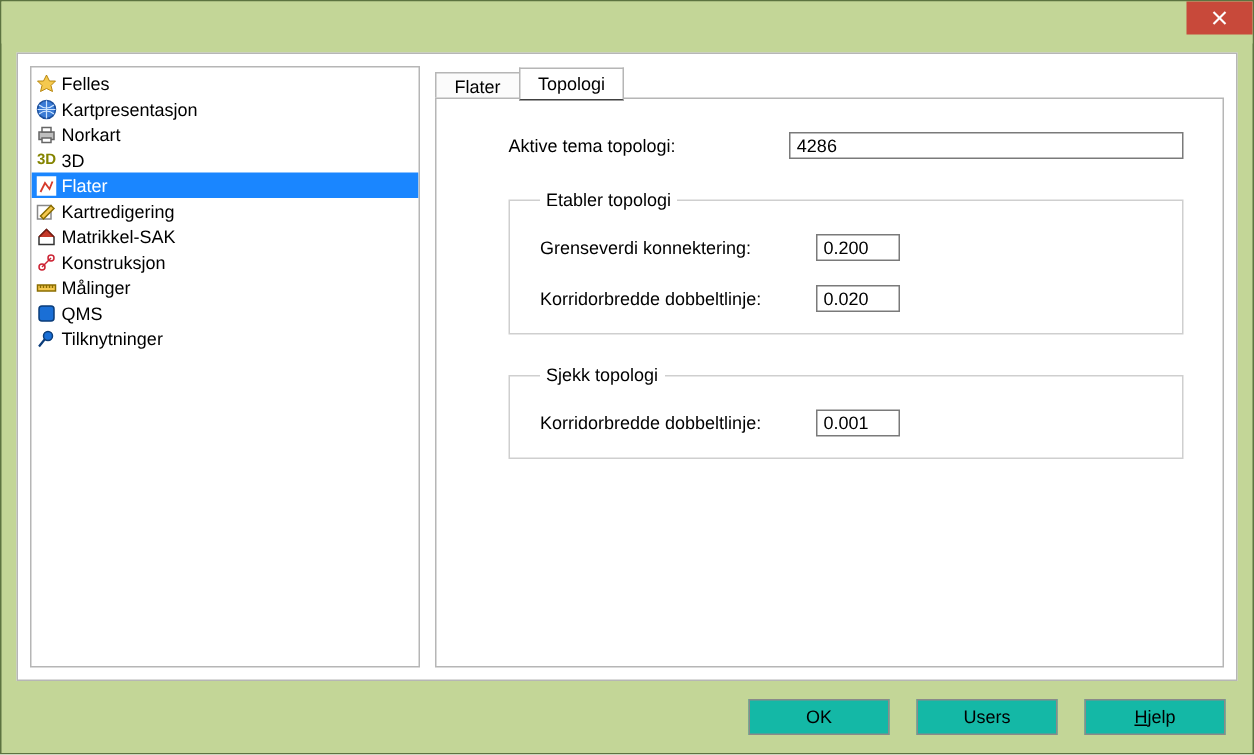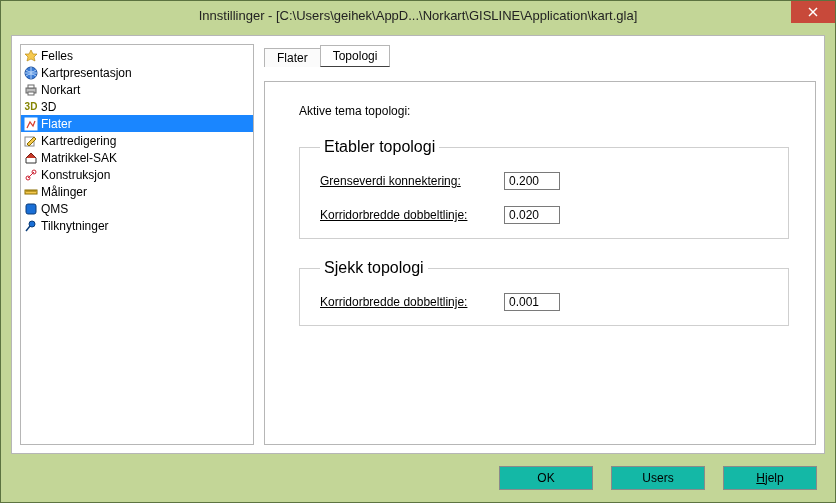--- a/index.html
+++ b/index.html
@@ -55,21 +55,21 @@
     right: 10px;
     top: 34px;
     bottom: 48px;
     background: #fff;
     border: 1px solid #b6b6b6;
     box-sizing: border-box;
     display: flex;
     padding: 8px;
   }
   .tree-panel {
-    width: 234px;
+    width: 260px;
     border: 1px solid #b6b6b6;
     background: #fff;
     box-sizing: border-box;
     padding: 2px 0;
     overflow: hidden;
   }
   .tree-item {
     display: flex;
     align-items: center;
     height: 17px;
@@ -127,23 +127,22 @@
     border-bottom: 1px solid #404040;
     margin-bottom: -1px;
   }
   .tab-body {
     border: 1px solid #b6b6b6;
     background: #fff;
     position: absolute;
     left: 0; right: 0;
     top: 21px;
     bottom: 0;
-    padding: 22px 26px 10px 34px;
-    box-sizing: border-box;
-    margin-top: 16px;
+    padding: 22px 26px 10px 48px;
+    box-sizing: border-box;
   }
   .form-row {
     display: flex;
     align-items: center;
     margin-bottom: 20px;
   }
   .form-row label {
     width: 200px;
     font-size: 12px;
     color: #000;
@@ -157,33 +156,32 @@
     font-family: inherit;
   }
   .wide-input { width: 280px; }
   .small-input { width: 56px; }
   fieldset.groupbox {
     border: 1px solid #cfcfcf;
     margin: 0 0 20px 0;
     padding: 16px 20px 10px 20px;
   }
   fieldset.groupbox legend {
-    font-size: 16px;
+    font-size: 12px;
     color: #000;
     padding: 0 4px;
   }
   fieldset.groupbox .form-row {
     margin-bottom: 16px;
   }
   fieldset.groupbox .form-row:last-child {
     margin-bottom: 4px;
   }
   fieldset.groupbox .form-row label {
     width: 184px;
-    text-decoration: underline;
   }
   .button-row {
     position: absolute;
     right: 18px;
     bottom: 12px;
     display: flex;
     gap: 18px;
   }
   .btn {
     width: 94px;
@@ -196,21 +194,20 @@
     padding: 0;
   }
   .btn .ul { text-decoration: underline; }
 </style>
 </head>
 <body>
 
 <div class="window">
 
   <div class="titlebar">
-    <div class="titlebar-title">Innstillinger - [C:\Users\geihek\AppD...\Norkart\GISLINE\Application\kart.gla]</div>
     <div class="close-btn">
       <svg viewBox="0 0 10 10">
         <line x1="1" y1="1" x2="9" y2="9" stroke="#fff" stroke-width="1.4"></line>
         <line x1="9" y1="1" x2="1" y2="9" stroke="#fff" stroke-width="1.4"></line>
       </svg>
     </div>
   </div>
 
   <div class="content-area">
 
@@ -323,20 +320,21 @@
       <div class="tabs">
 
       <div class="tab inactive">Flater</div>
           <div class="tab active">Topologi</div>
         </div>
 
       <div class="tab-body">
 
         <div class="form-row">
           <label>Aktive tema topologi:</label>
+          <input type="text" class="wide-input" value="4286" style="">
         </div>
 
         <fieldset class="groupbox">
           <legend>Etabler topologi</legend>
           <div class="form-row">
             <label>Grenseverdi konnektering:</label>
             <input type="text" class="small-input" value="0.200" style="">
           </div>
           <div class="form-row">
             <label>Korridorbredde dobbeltlinje:</label>

